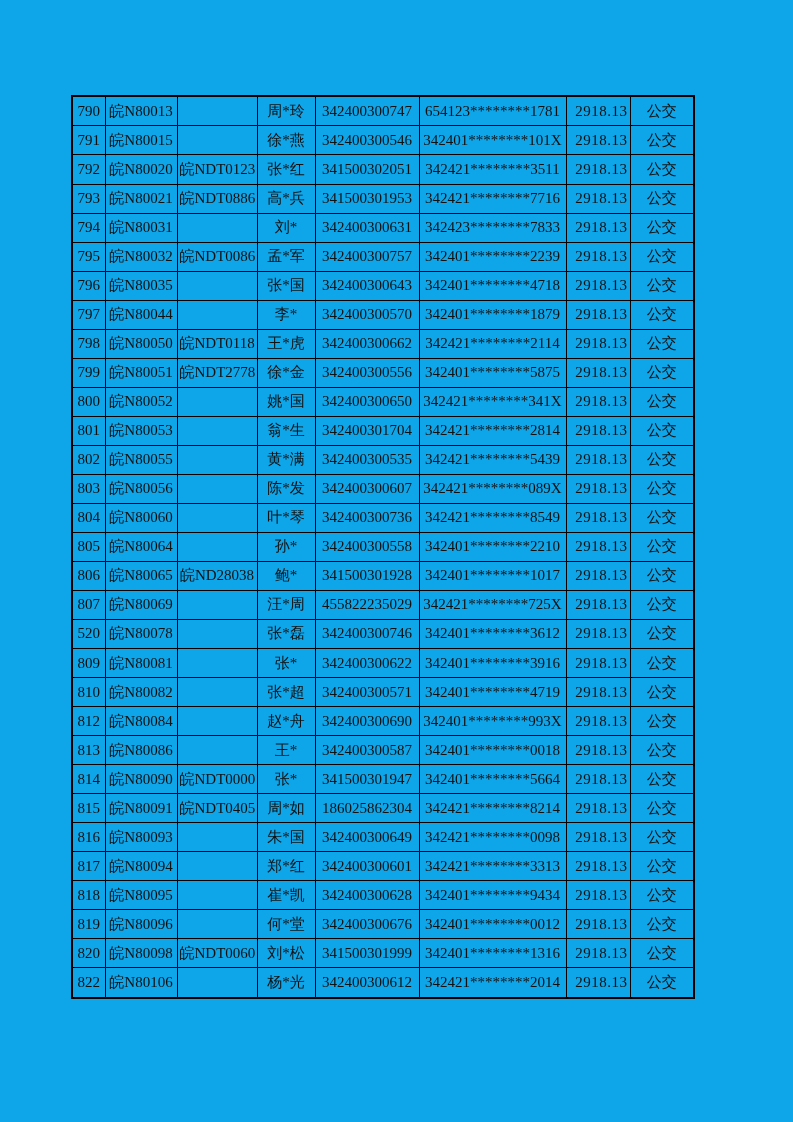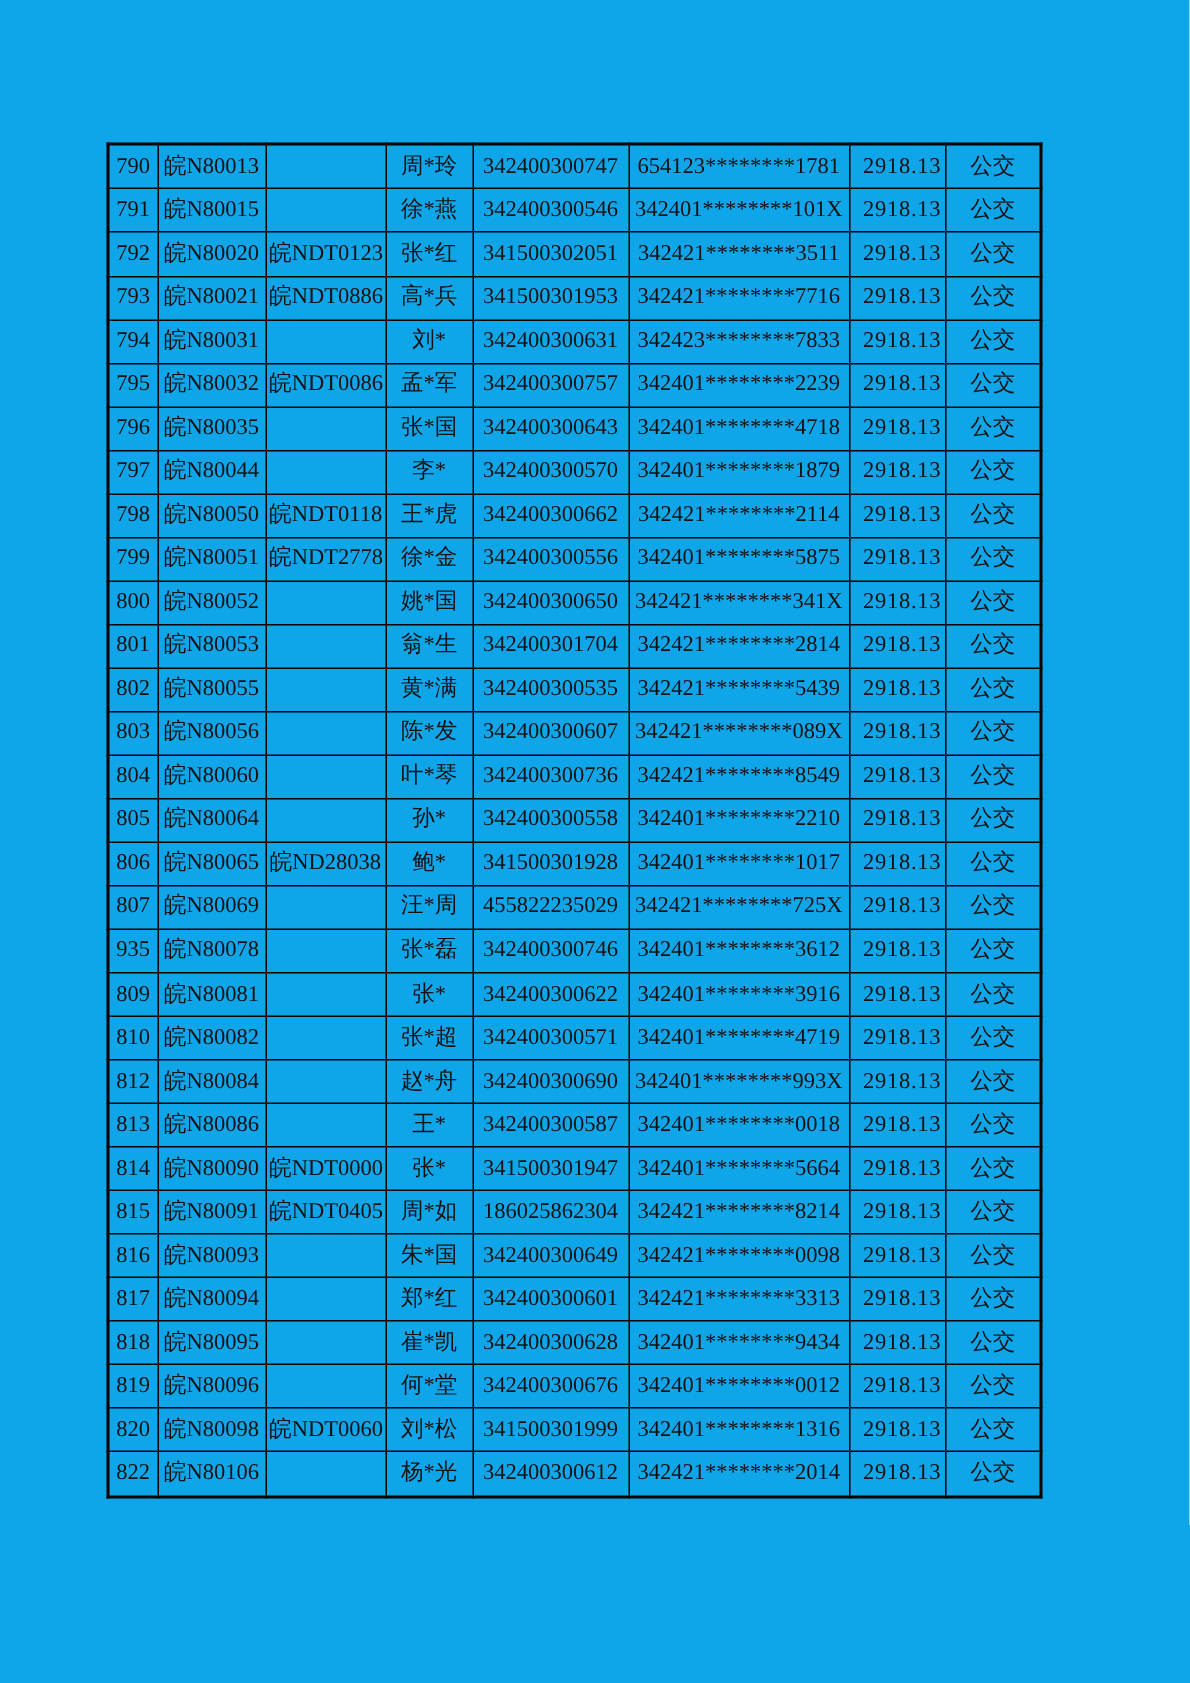--- a/index.html
+++ b/index.html
@@ -237,21 +237,21 @@
           <td class="col-seq">807</td>
           <td class="col-plate">皖N80069</td>
           <td class="col-oldplate"></td>
           <td class="col-name">汪*周</td>
           <td class="col-cert">455822235029</td>
           <td class="col-id">342421********725X</td>
           <td class="col-amount">2918.13</td>
           <td class="col-type">公交</td>
         </tr>
         <tr>
-          <td class="col-seq">935</td>
+          <td class="col-seq">520</td>
           <td class="col-plate">皖N80078</td>
           <td class="col-oldplate"></td>
           <td class="col-name">张*磊</td>
           <td class="col-cert">342400300746</td>
           <td class="col-id">342401********3612</td>
           <td class="col-amount">2918.13</td>
           <td class="col-type">公交</td>
         </tr>
         <tr>
           <td class="col-seq">809</td>

